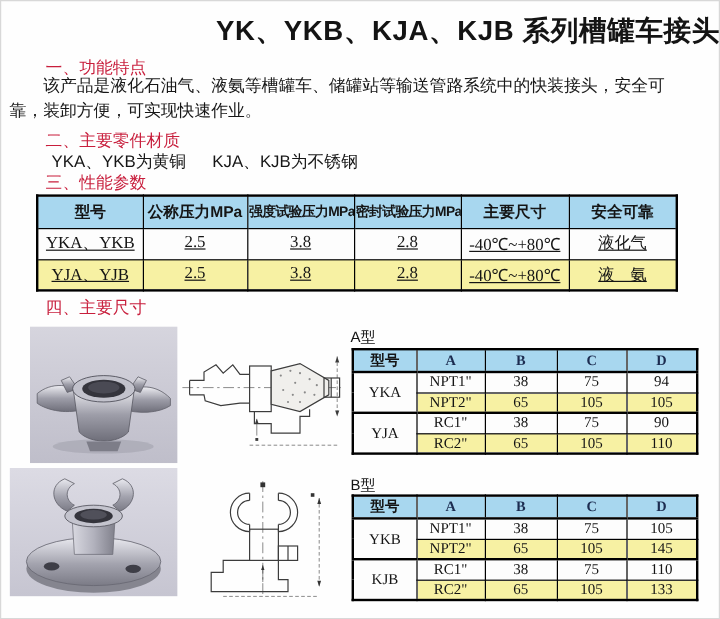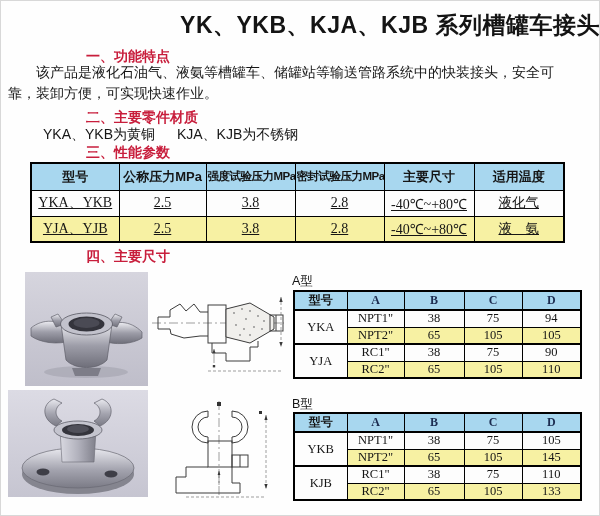--- a/index.html
+++ b/index.html
@@ -6,21 +6,21 @@
   html,body { background:#ffffff; }
   .page {
     position:relative; width:600px; height:516px; background:#fefefe;
     font-family:"Liberation Sans", sans-serif; color:#151515; overflow:hidden;
     box-shadow: inset 0 0 0 1px #d8d8d8;
   }
   .title {
     position:absolute; top:10px; left:0; width:100%; text-align:right;
     font-size:23px; font-weight:bold; color:#141414; letter-spacing:0.5px;
   }
-  .sec-head { position:absolute; left:38px; font-size:14px; font-weight:bold; color:#c81e3c;margin-left:48px; }
+  .sec-head { position:absolute; left:38px; font-size:14px; font-weight:normal; color:#c81e3c; }
   #sec1-head { top:48px; }
   #sec2-head { top:109px; }
   #sec3-head { top:144px; }
   #sec4-head { top:248px; }
   .para {
     position:absolute; left:8px; right:22px; top:62px;
     font-size:14px; line-height:21px; text-indent:2em; color:#161616;font-family:Liberation Serif, serif;
   }
   .materials { position:absolute; left:43px; top:126px; font-size:14px; color:#161616; }
   .materials .gap { display:inline-block; margin-left:18px; }
@@ -91,21 +91,21 @@
         <col style="width:90px">
         <col style="width:90px">
     </colgroup>
     <thead>
       <tr>
         <th>型号</th>
         <th>公称压力MPa</th>
         <th class="condensed">强度试验压力MPa</th>
         <th class="condensed">密封试验压力MPa</th>
         <th>主要尺寸</th>
-        <th>适用温度</th>
+        <th>安全可靠</th>
       </tr>
     </thead>
     <tbody>
       <tr>
         <td>YKA、YKB</td>
         <td>2.5</td>
         <td>3.8</td>
         <td>2.8</td>
         <td>-40℃~+80℃</td>
         <td class="cjk">液化气</td>

